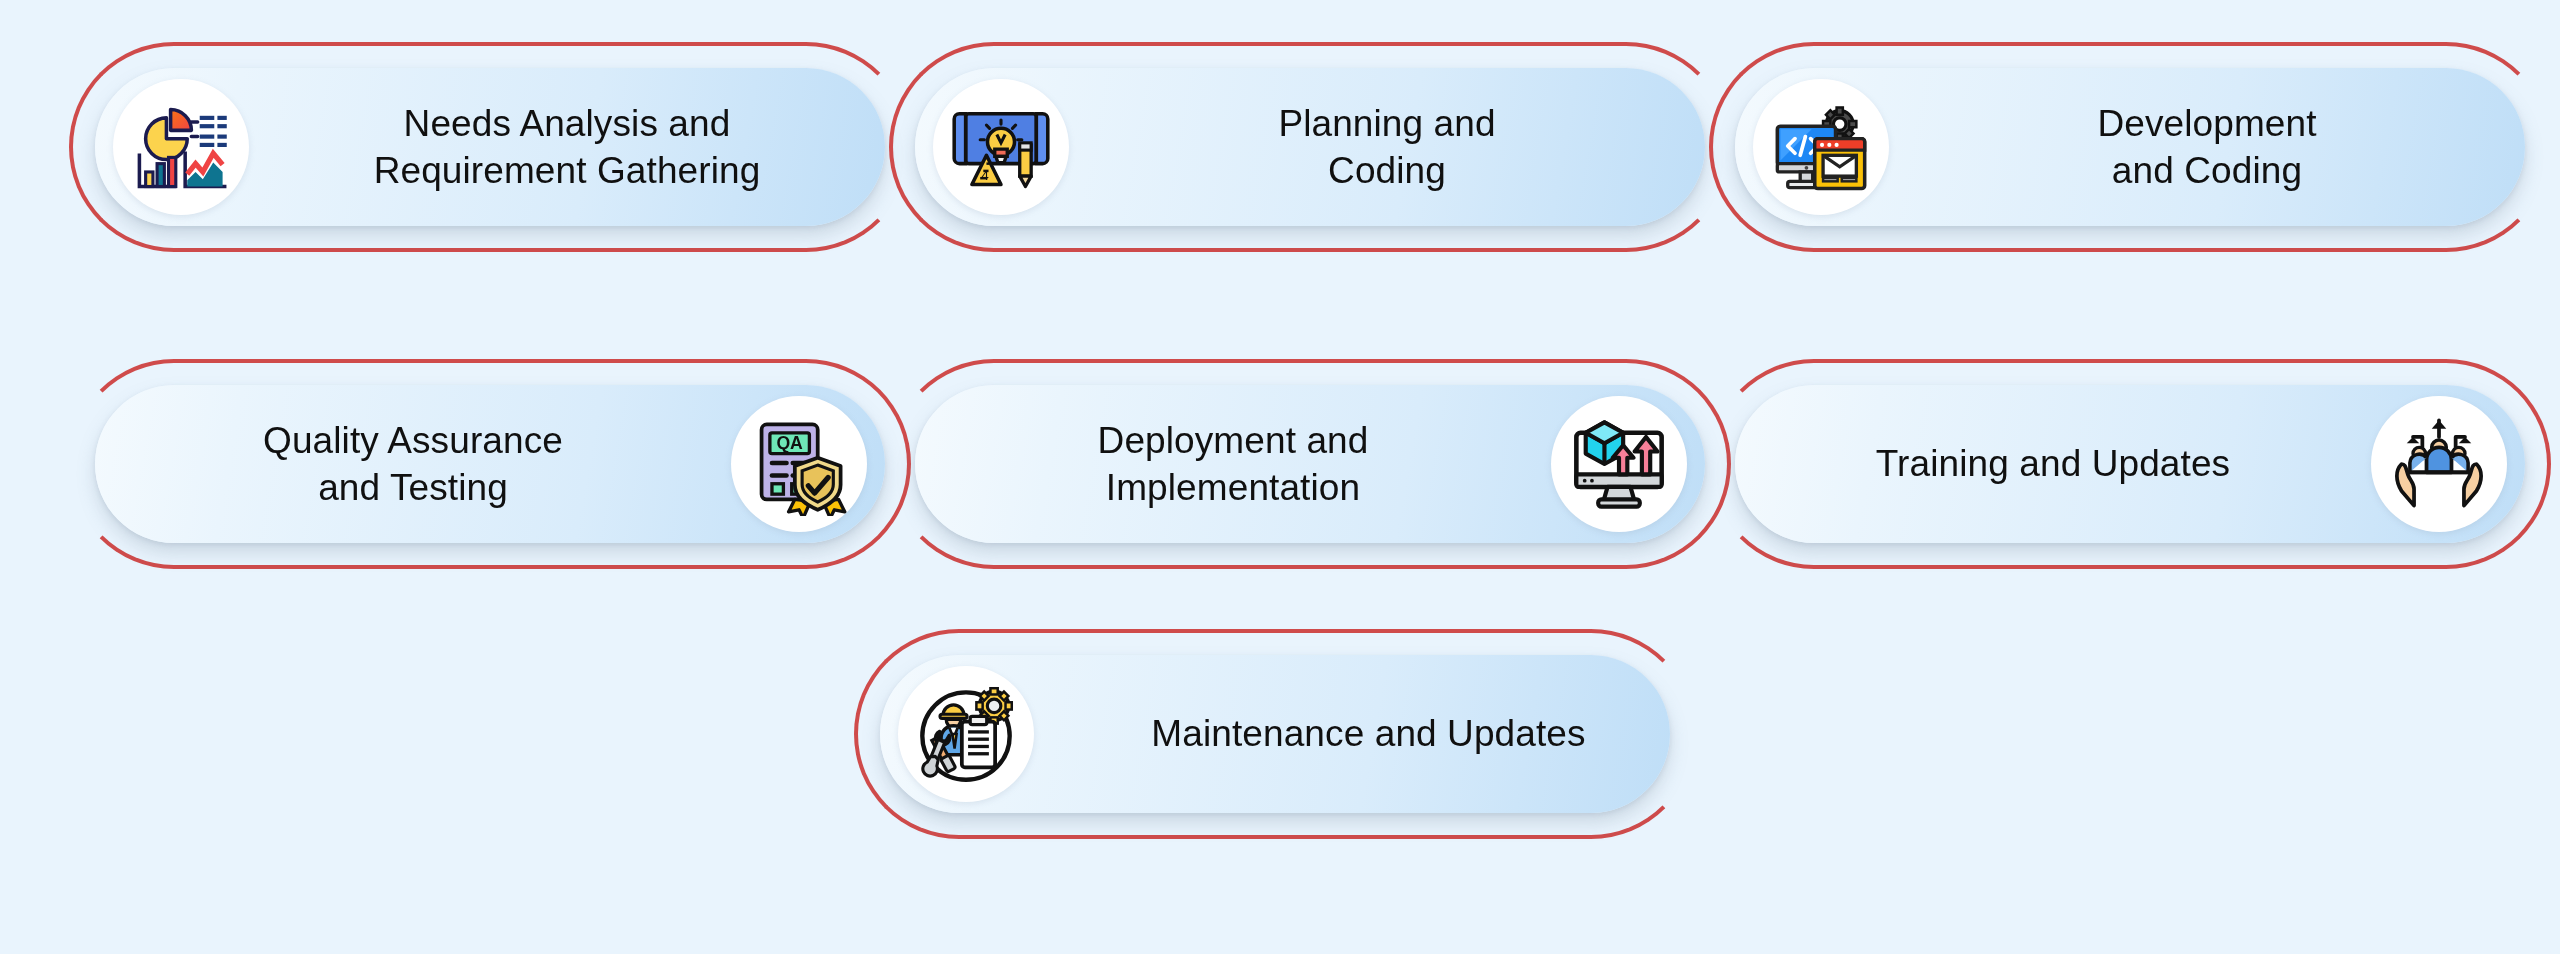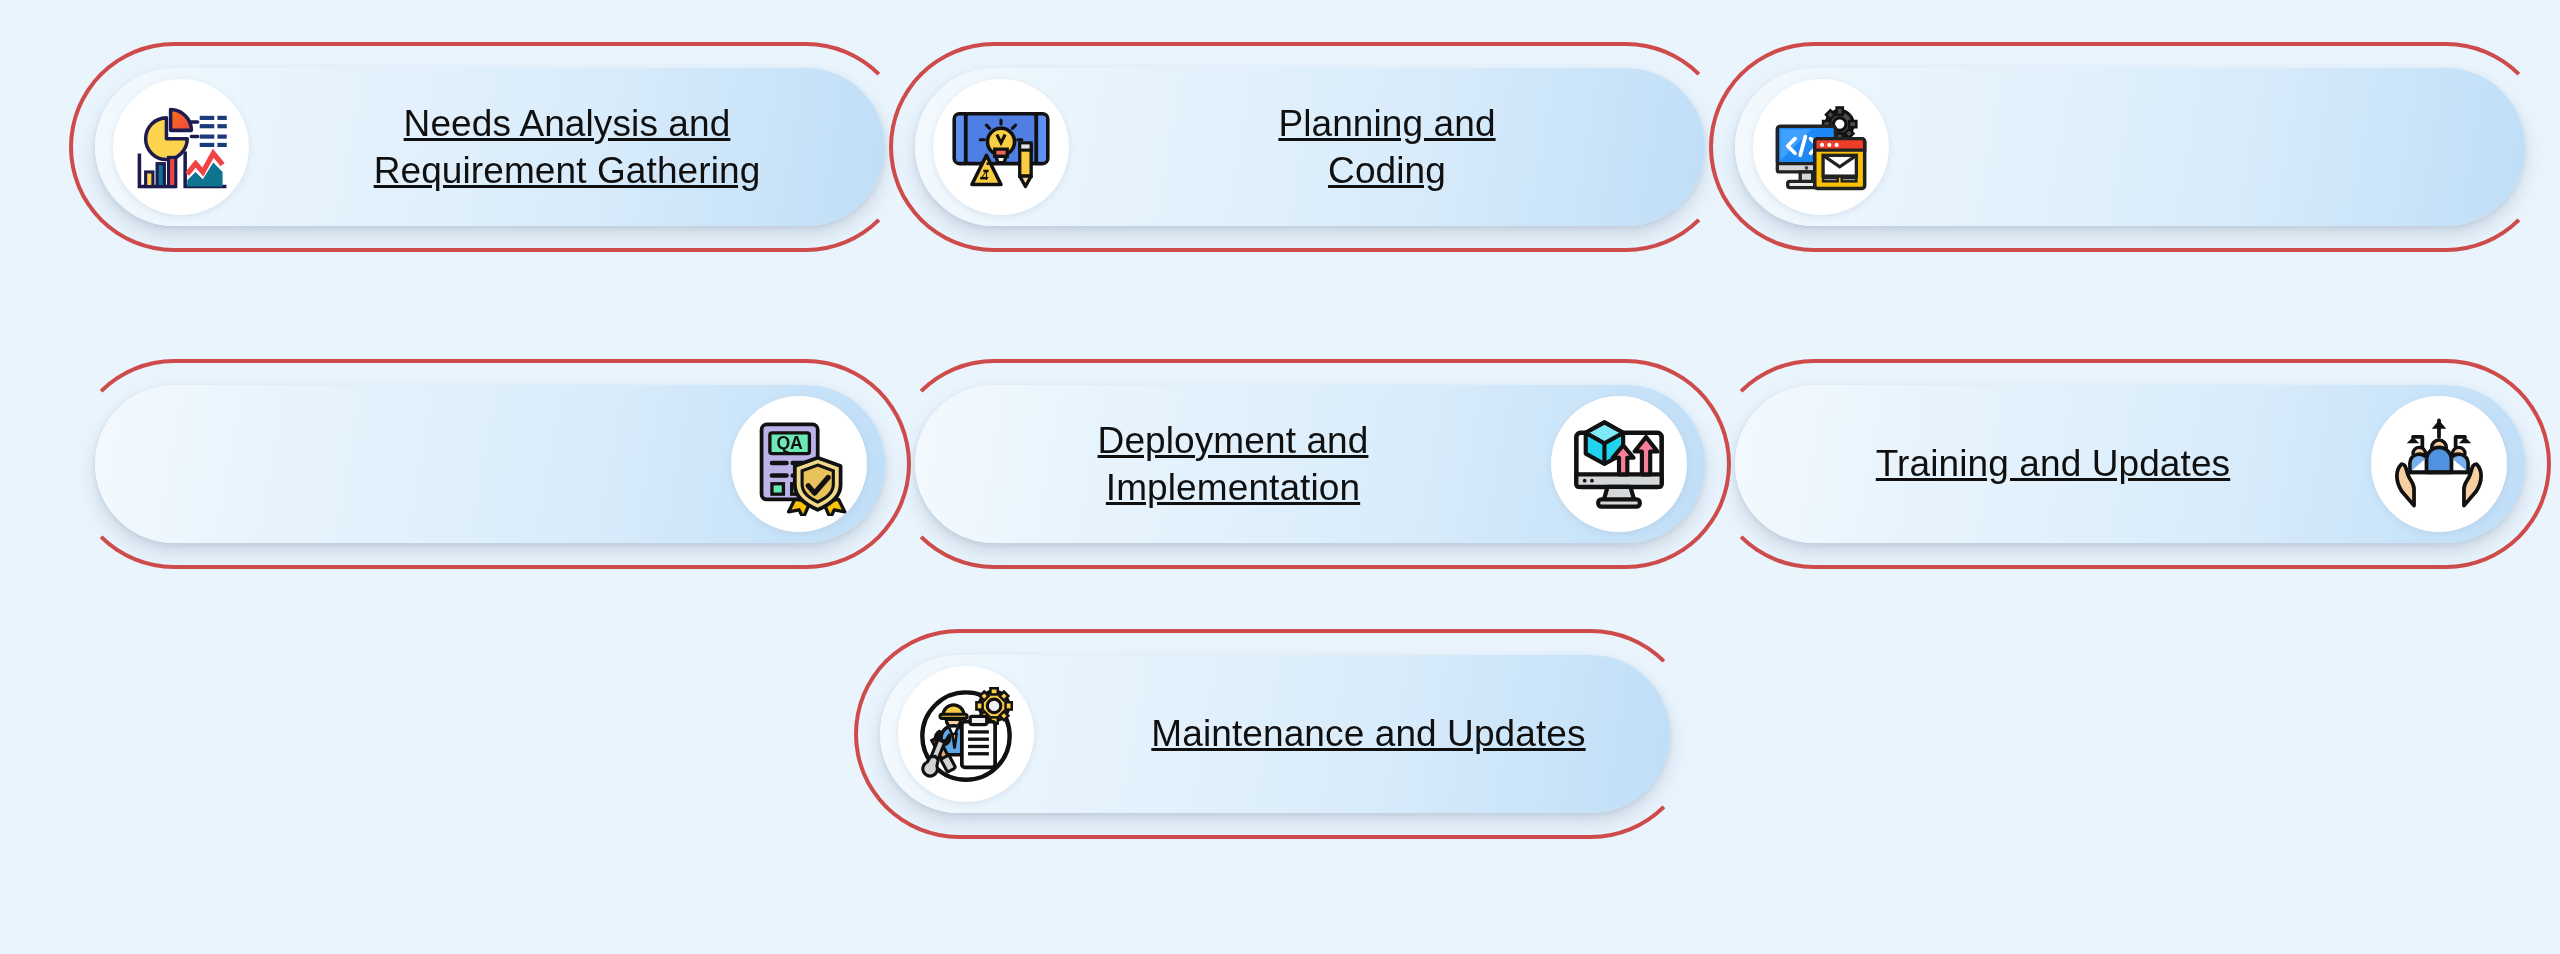--- a/index.html
+++ b/index.html
@@ -50,21 +50,20 @@
 
   .label{
     flex:1 1 auto;
     text-align:center;
     color:#101010;
     font-size:37px;
     line-height:1.28;
     letter-spacing:.1px;
     padding:0 26px;
     white-space:pre-line;
-    text-decoration:underline;
   }
 </style>
 </head>
 <body>
 
 <div id="stage">
     <div class="arc open-right" style="left: 69px; top: 42px; width: 842px; height: 210px;"></div>
     <div class="card icon-left" style="left: 95px; top: 68px; width: 790px; height: 158px;">
       <div class="badge">
 <svg viewBox="0 0 100 100">
@@ -173,20 +172,22 @@
             <circle cx="65" cy="48" r="2"></circle>
           </g>
  <rect x="52" y="58" width="32" height="20" fill="#fff" stroke="#222" stroke-width="3.2"></rect>
  <path d="M52 58 l16 11 16-11" fill="none" stroke="#222" stroke-width="3.2"></path>
  <g fill="#fff" stroke="#222" stroke-width="2.4">
    <rect x="52" y="80" width="14" height="3"></rect>
             <rect x="70" y="80" width="14" height="3"></rect>
  </g>
 </svg>
       </div>
+      <div class="label">Development
+and Coding</div>
     </div>
     <div class="arc open-left" style="left: 69px; top: 359px; width: 842px; height: 210px;"></div>
     <div class="card icon-right" style="left: 95px; top: 385px; width: 790px; height: 158px;">
       <div class="badge">
 <svg viewBox="0 0 100 100">
  <rect x="14" y="12" width="54" height="72" rx="5" fill="#bdb2e8" stroke="#111" stroke-width="3.6"></rect>
  <rect x="22" y="20" width="38" height="20" rx="2" fill="#6ee7b7" stroke="#111" stroke-width="3.2"></rect>
  <text x="41" y="36" text-anchor="middle" font-size="17" font-weight="bold" font-family="sans-serif" fill="#111">QA</text>
  <g stroke="#111" stroke-width="4.4" stroke-linecap="round">
    <path d="M24 49 h14"></path>
@@ -196,20 +197,22 @@
  </g>
  <rect x="24" y="69" width="11" height="10" fill="#6ee7b7" stroke="#111" stroke-width="3.2"></rect>
  <rect x="43" y="69" width="11" height="10" fill="#6ee7b7" stroke="#111" stroke-width="3.2"></rect>
  <path d="M46 84 l-6 12 10-2 4 8 7-16z" fill="#fbc107" stroke="#111" stroke-width="3.2" stroke-linejoin="round"></path>
  <path d="M88 84 l6 12 -10-2 -4 8 -7-16z" fill="#fbc107" stroke="#111" stroke-width="3.2" stroke-linejoin="round"></path>
  <path d="M68 44 l22 8 v18 c0 12-10 19-22 24 -12-5-22-12-22-24 V52z" fill="#f0d98a" stroke="#111" stroke-width="3.6" stroke-linejoin="round"></path>
  <path d="M68 51 l15 5.5 v13c0 9-7 13.5-15 17 -8-3.5-15-8-15-17v-13z" fill="#e8c25a" stroke="#111" stroke-width="3"></path>
  <path d="M59 71 l6 7 13-15" fill="none" stroke="#111" stroke-width="5" stroke-linecap="round" stroke-linejoin="round"></path>
 </svg>
       </div>
+      <div class="label">Quality Assurance
+and Testing</div>
     </div>
     <div class="arc open-left" style="left: 889px; top: 359px; width: 842px; height: 210px;"></div>
     <div class="card icon-right" style="left: 915px; top: 385px; width: 790px; height: 158px; justify-content: flex-end;">
       <div class="badge">
 <svg viewBox="0 0 100 100">
  <rect x="9" y="20" width="82" height="52" rx="4" fill="#fff" stroke="#111" stroke-width="4.4"></rect>
  <rect x="9" y="60" width="82" height="12" rx="2" fill="#d3d7da" stroke="#111" stroke-width="4"></rect>
  <circle cx="17" cy="66" r="1.8" fill="#111"></circle>
           <circle cx="24" cy="66" r="1.8" fill="#111"></circle>
  <path d="M39 72 h22 l4 14 h-30z" fill="#d3d7da" stroke="#111" stroke-width="4" stroke-linejoin="round"></path>

